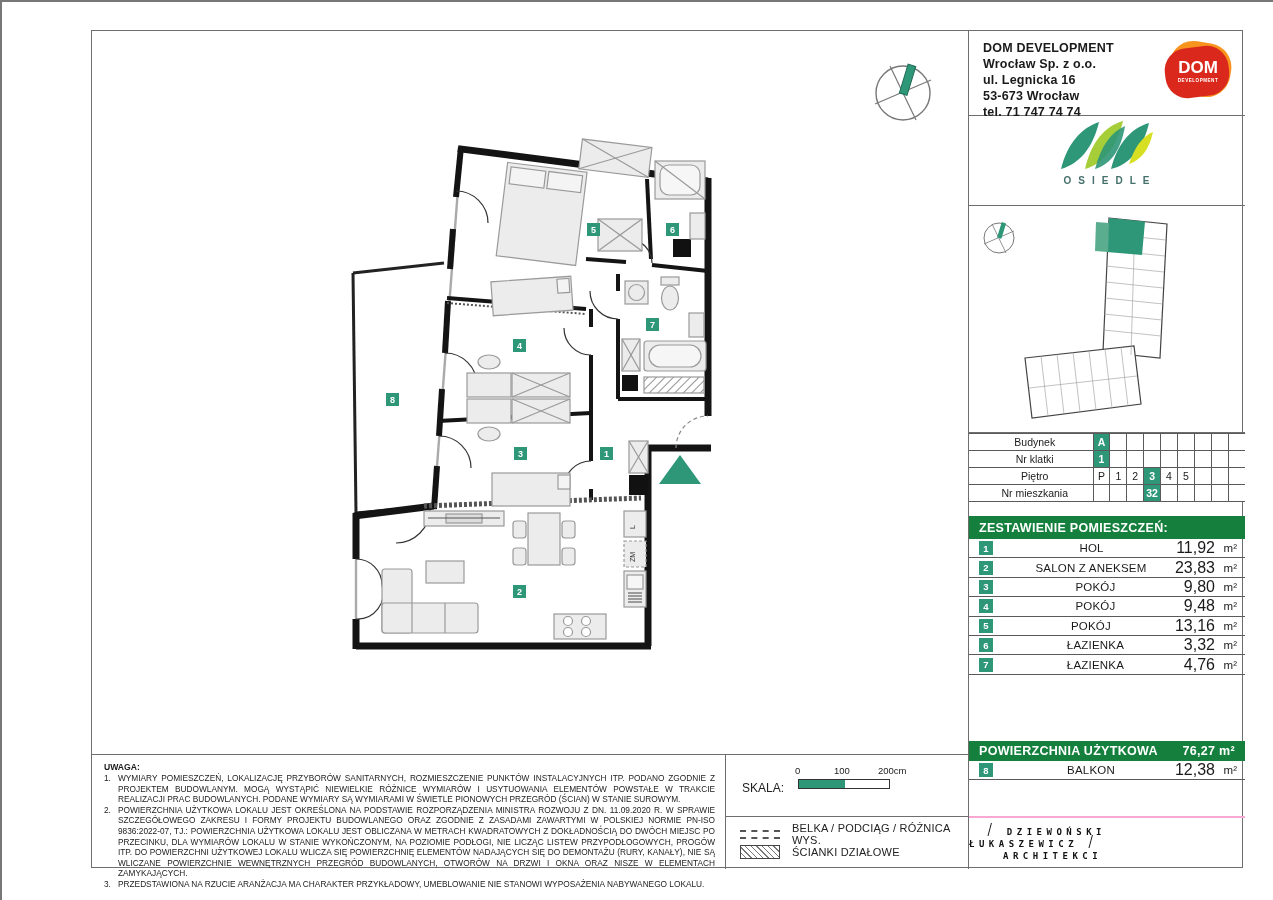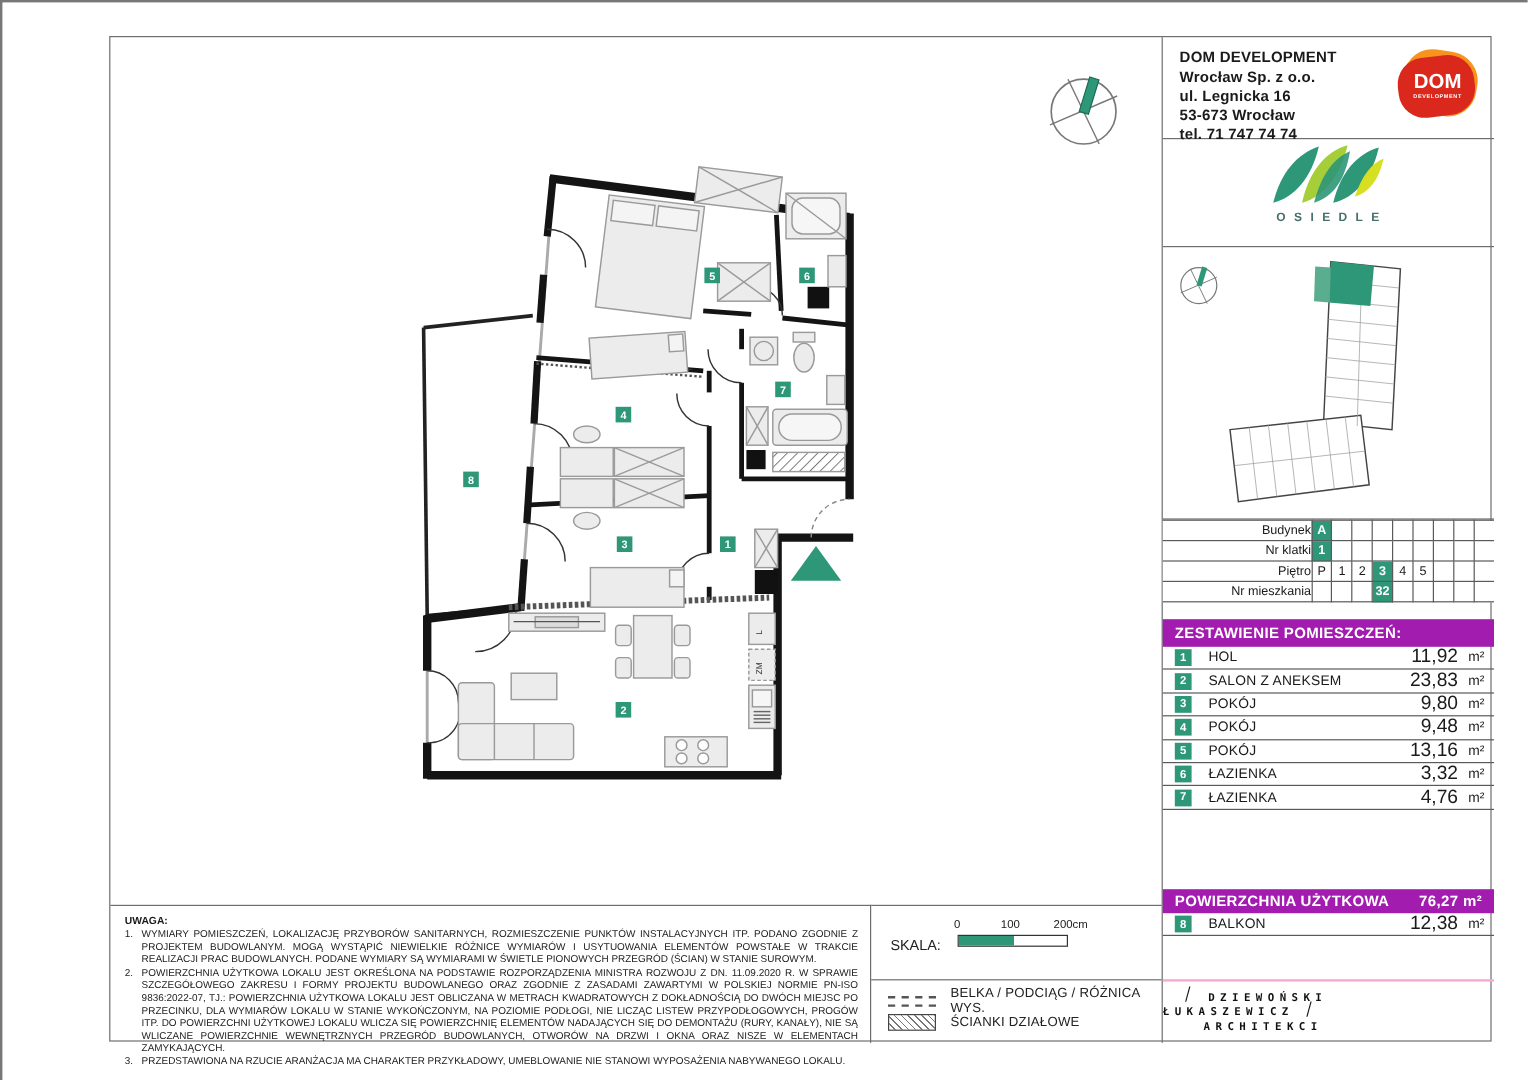--- a/index.html
+++ b/index.html
@@ -16,30 +16,30 @@
   #company .cline { font-size:12.5px; font-weight:bold; line-height:16px; letter-spacing:.2px; }
   #domlogo { position:absolute; right:8px; top:9px; width:78px; height:64px; }
   #mlogo-box { top:85px; height:90px; border-bottom:1px solid #6e6e6e; text-align:center; padding-top:4px; }
   #mlogo-box .osiedle { font-size:10px; letter-spacing:7px; color:#45706b; font-weight:bold; margin:1px 0 0 6px; }
   #mlogo-box .mname { font-size:21px; font-weight:bold; color:#2E9778; letter-spacing:.5px; margin-top:0px; }
   #miniplan { top:175px; height:227px; border-bottom:1px solid #6e6e6e; }
 
   
   #unit-table { position:absolute; top:402px; left:0; width:276px; border-collapse:collapse; table-layout:fixed; }
   #unit-table td { border:1px solid #5a5a5a; height:17px; font-size:10.5px; text-align:center; vertical-align:middle; background:#fff; }
-  #unit-table td.lbl { text-align:right; padding-left:8px; width:124px; border-left:none; }
+  #unit-table td.lbl { text-align:center; padding-left:8px; width:124px; border-left:none; }
   #unit-table td.hl { background:#2E9778; color:#fff; font-weight:bold; }
   #unit-table td:last-child { border-right:none; }
 
-  .greenbar { background:#a21caf; color:#fff; font-weight:bold; font-size:12.5px; display:flex; align-items:center; padding:0 10px; letter-spacing:.3px; }
+  .greenbar { background:#15803d; color:#fff; font-weight:bold; font-size:12.5px; display:flex; align-items:center; padding:0 10px; letter-spacing:.3px; }
   #zest-header { top:485px; height:23px; }
   #rooms-box { top:508px; height:202px; border-bottom:none; }
   .room-row { display:flex; align-items:center; height:19.4px; border-bottom:1px solid #5a5a5a; padding:0 8px 0 10px; }
   .badge { width:14px; height:14px; background:#2E9778; color:#fff; font-size:9.5px; font-weight:bold; display:flex; align-items:center; justify-content:center; flex:0 0 14px; }
-  .room-name { font-size:11.5px; margin-left:14px; flex:1; letter-spacing:.2px; }
+  .room-name { font-size:11.5px; margin-left:14px; flex:1; letter-spacing:.2px;text-align:center; }
   .room-area { font-size:16px; text-align:right; }
   .room-unit { font-size:11.5px; width:22px; text-align:right; }
   #total-bar { top:710px; height:20px; justify-content:space-between; }
   #total-bar .tval { font-size:12.5px; font-weight:bold; }
   #balkon-row { position:absolute; top:730px; left:0; width:276px; }
   #balkon-row .room-row { border-bottom:1px solid #5a5a5a; }
   #arch-box { top:785px; height:53px; border-top:2px solid #f9a8d4; display:flex; align-items:center; justify-content:flex-start; }
   .arch { font-family:"DejaVu Sans Mono",monospace; font-weight:bold; font-size:9px; letter-spacing:4.5px; color:#111; line-height:12px; }
   .arch .r1 { padding-left:18px; } .arch .r3 { padding-left:34px; }
   .arch .sl { display:inline-block; transform:scaleY(1.7) translateY(-1px); font-weight:bold; }

